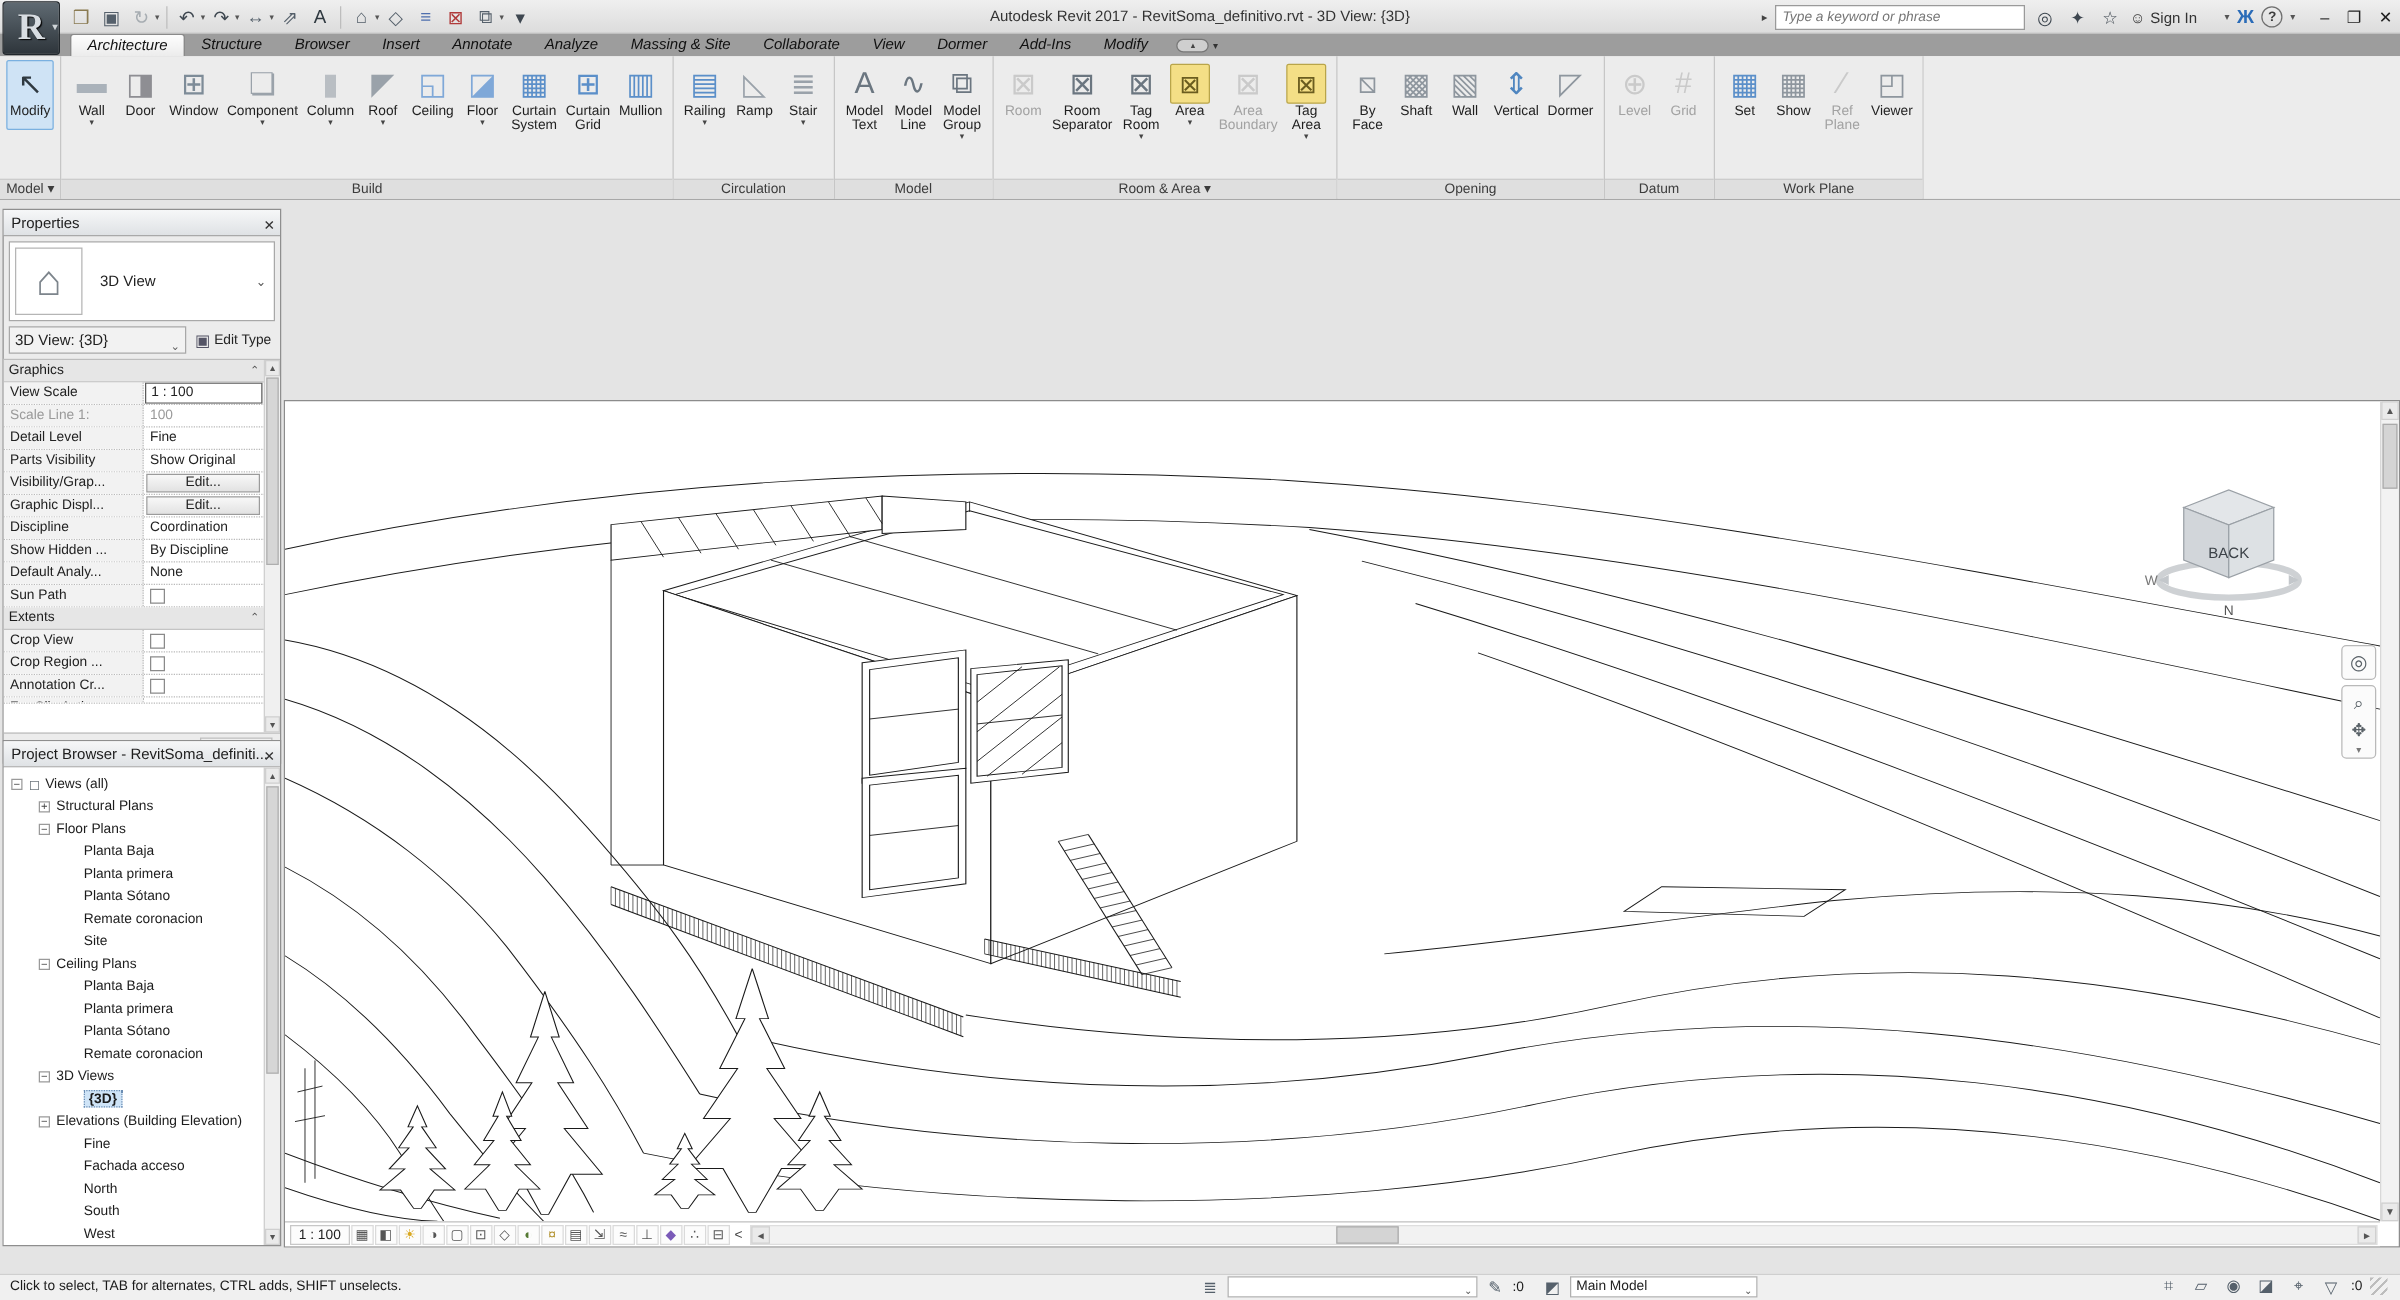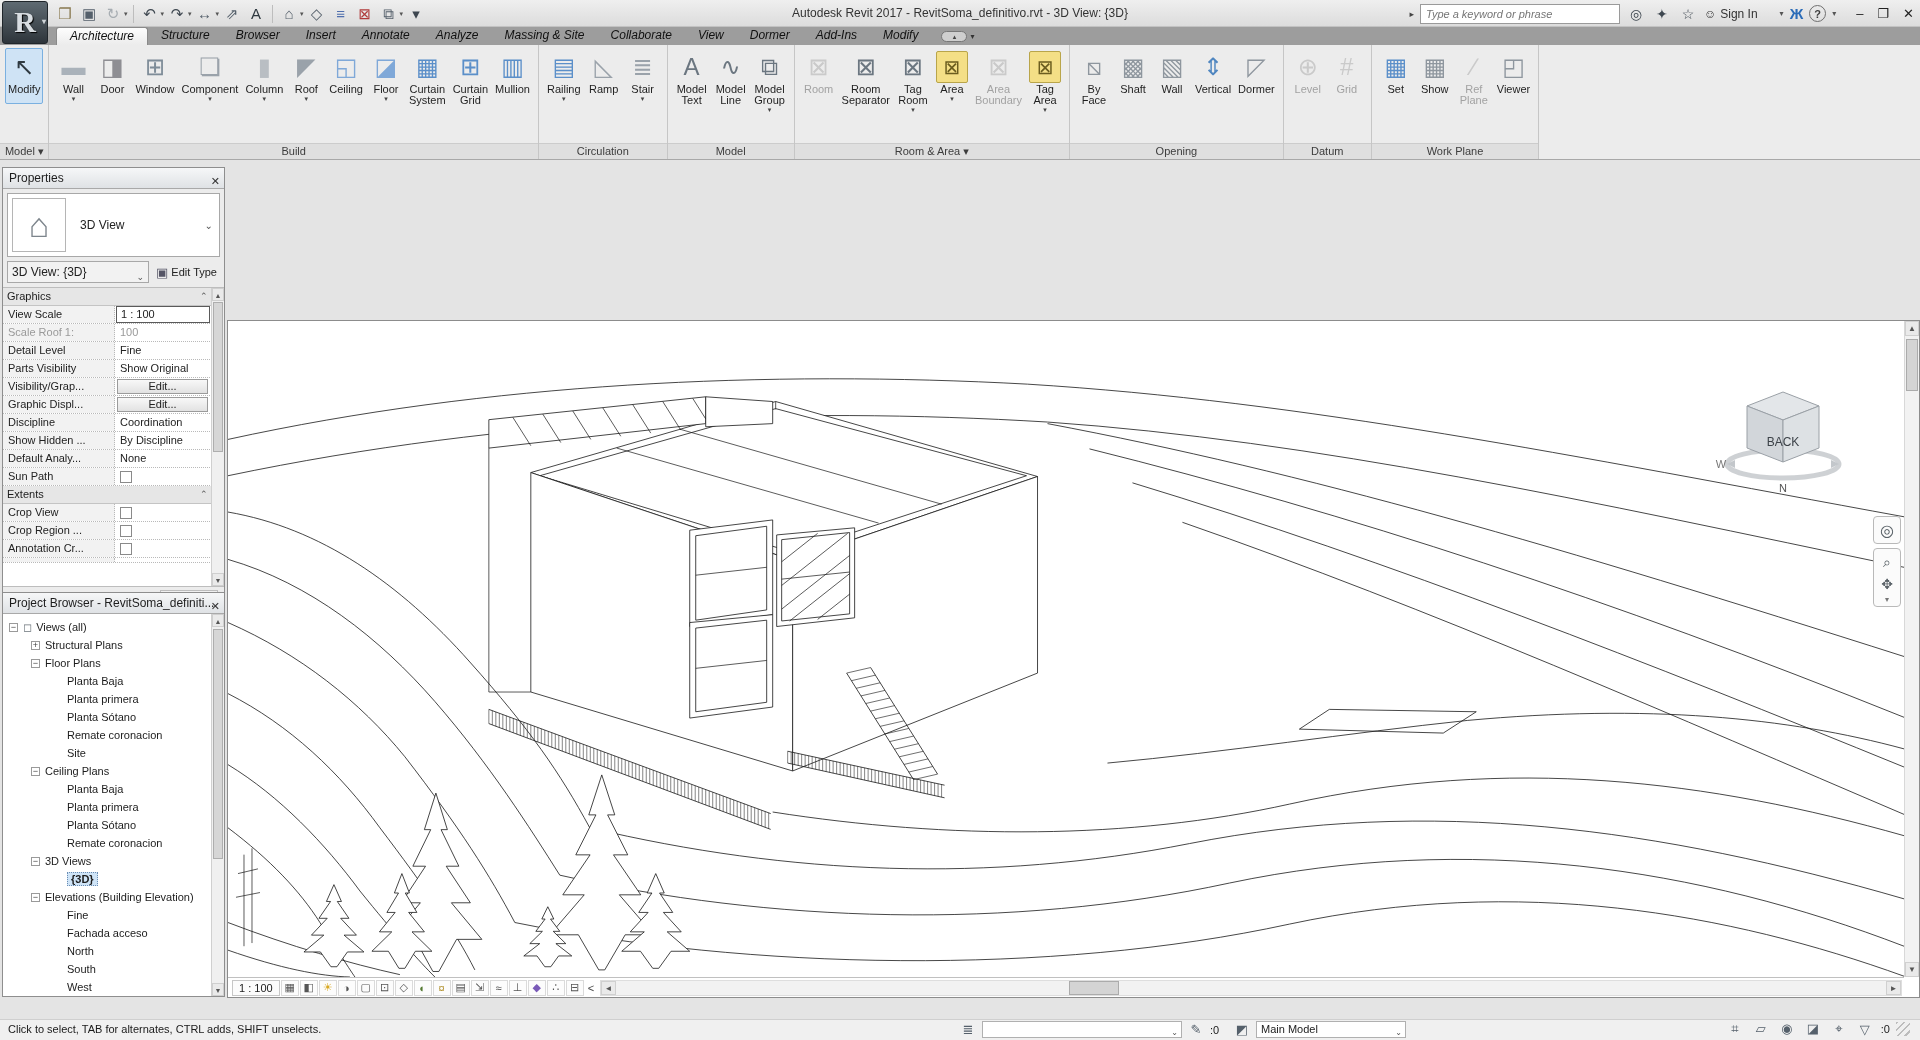--- a/index.html
+++ b/index.html
@@ -479,21 +479,21 @@
             <span class="sl">Graphics</span>
             <span class="chv">⌃</span>
           </div>
           <div class="prow">
             <div class="pl">View Scale</div>
             <div class="pv">
               <div class="valbox">1 : 100</div>
             </div>
           </div>
           <div class="prow">
-            <div class="pl dim">Scale Roof    1:</div>
+            <div class="pl dim">Scale Line    1:</div>
             <div class="pv dim">100</div>
           </div>
           <div class="prow">
             <div class="pl">Detail Level</div>
             <div class="pv">Fine</div>
           </div>
           <div class="prow">
             <div class="pl">Parts Visibility</div>
             <div class="pv">Show Original</div>
           </div>

